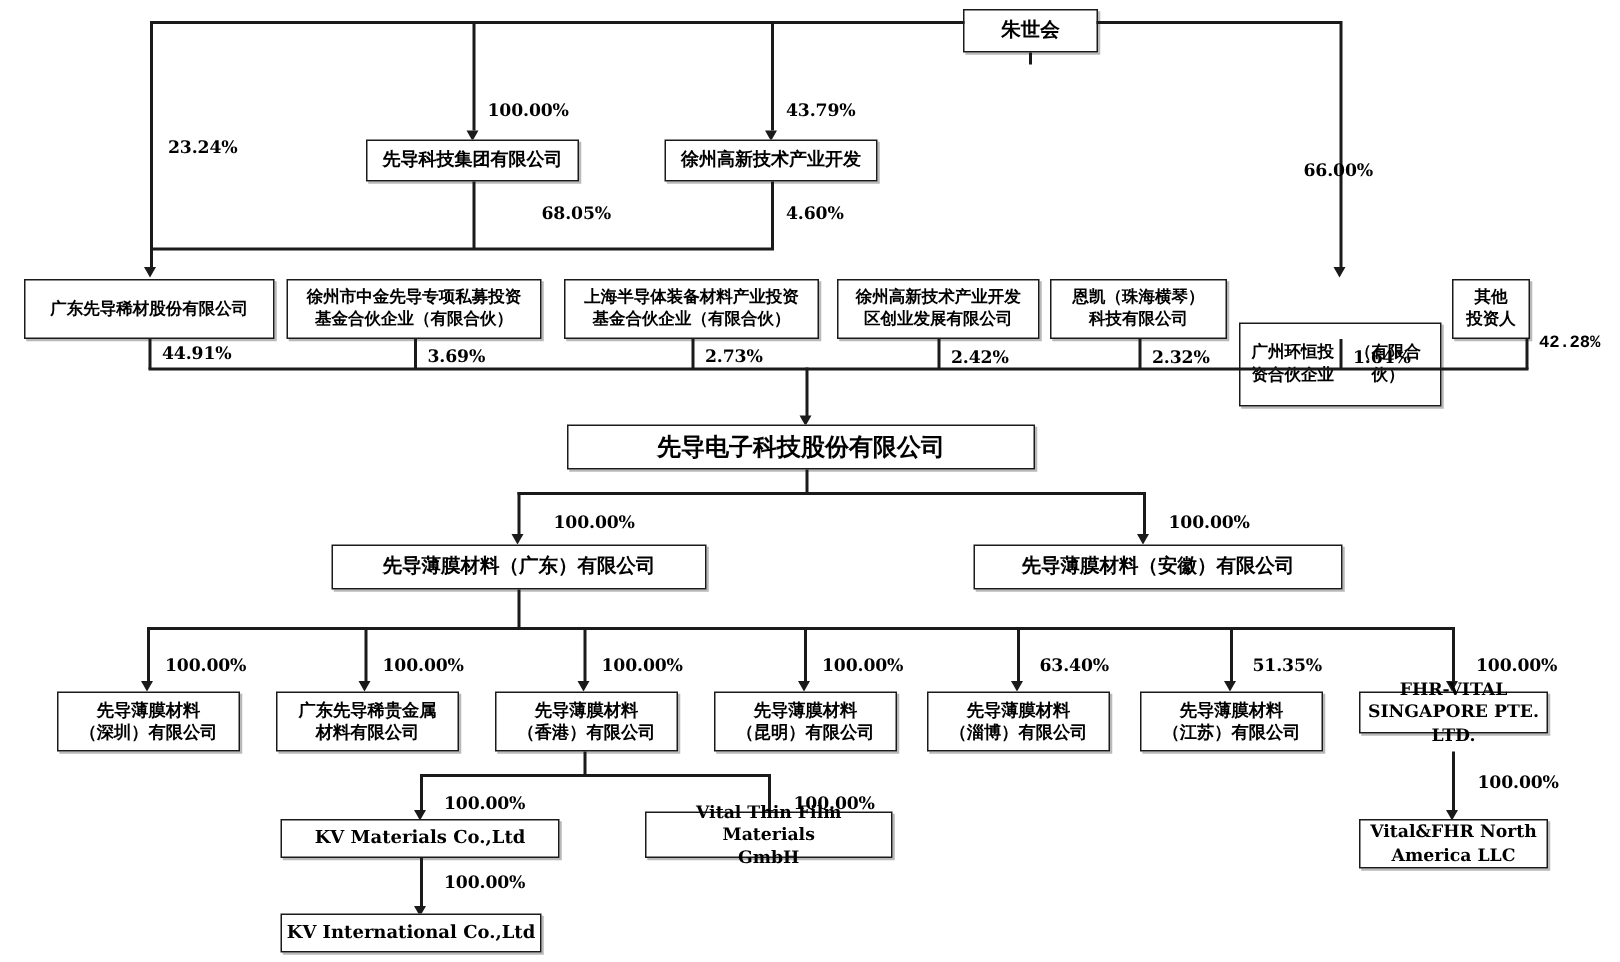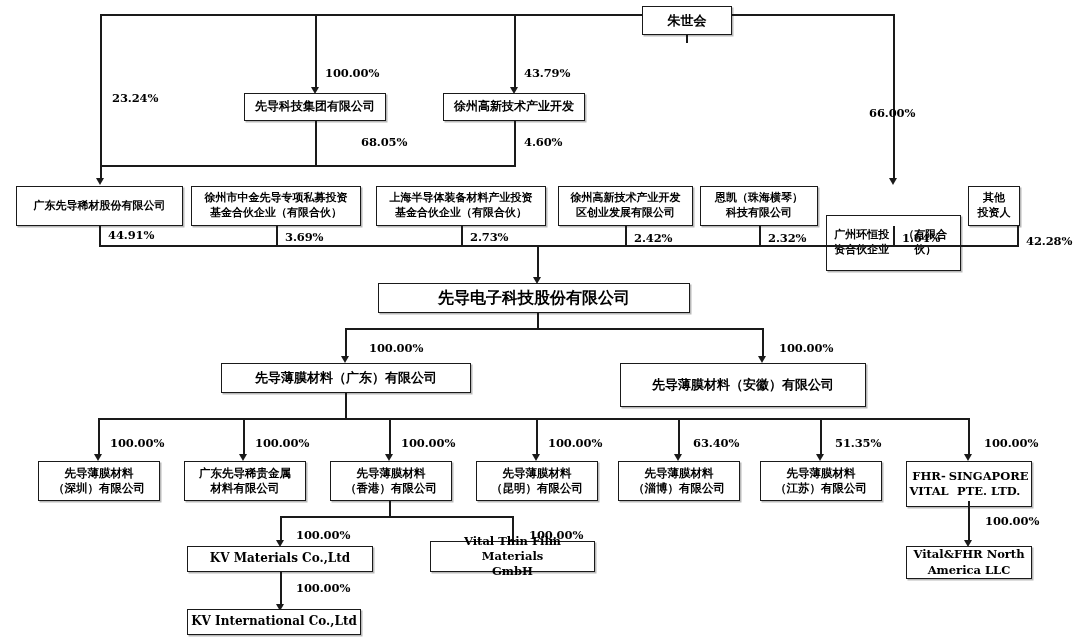--- a/index.html
+++ b/index.html
@@ -141,21 +141,21 @@
   <div class="ln lnv" style="left:625px;top:226px;height:20px;"></div>
   <div class="pct" style="left:634px;top:231px;">2.42%</div>
 
   <div class="ln lnv" style="left:759px;top:226px;height:20px;"></div>
   <div class="pct" style="left:768px;top:231px;">2.32%</div>
 
   <div class="ln lnv" style="left:893px;top:226px;height:20px;"></div>
   <div class="pct" style="left:902px;top:231px;">1.64%</div>
 
   <div class="ln lnv" style="left:1017px;top:226px;height:20px;"></div>
-  <div class="pct" style="left:1026px;top:234px;">42.28%</div>
+  <div class="pct" style="left:1026px;top:222px;font-family:Liberation Mono, monospace;">42.28%</div>
 
   <div class="ln lnh" style="left:99px;top:245px;width:920px;"></div>
 
   <div class="ln lnv" style="left:537px;top:245px;height:34px;"></div>
   <div class="arw" style="left:533px;top:277px;"></div>
 
   <div class="node cn" style="left:378px;top:283px;width:312px;height:30px;font-size:16px;">
     <span>先导电子科技股份有限公司</span>
   </div>
 
@@ -166,21 +166,21 @@
   <div class="arw" style="left:341px;top:356px;"></div>
   <div class="pct" style="left:369px;top:341px;">100.00%</div>
 
   <div class="ln lnv" style="left:762px;top:328px;height:28px;"></div>
   <div class="arw" style="left:758px;top:356px;"></div>
   <div class="pct" style="left:779px;top:341px;">100.00%</div>
 
   <div class="node cn" style="left:221px;top:363px;width:250px;height:30px;font-size:13px;">
     <span>先导薄膜材料（广东）有限公司</span>
   </div>
-  <div class="node cn" style="left:620px;top:363px;width:246px;height:44px;font-size:13px;">
+  <div class="node cn" style="left:649px;top:363px;width:246px;height:30px;font-size:13px;">
     <span>先导薄膜材料（安徽）有限公司</span>
   </div>
 
   <div class="ln lnv" style="left:345px;top:393px;height:26px;"></div>
   <div class="ln lnh" style="left:98px;top:418px;width:871px;"></div>
 
   <div class="ln lnv" style="left:98px;top:418px;height:36px;"></div>
   <div class="arw" style="left:94px;top:454px;"></div>
   <div class="pct" style="left:110px;top:436px;">100.00%</div>
 
@@ -231,21 +231,21 @@
   <div class="node cn" style="left:618px;top:461px;width:122px;height:40px;font-size:11.5px;flex-direction:column;">
     <span>先导薄膜材料</span>
     <span>（淄博）有限公司</span>
   </div>
 
   <div class="node cn" style="left:760px;top:461px;width:122px;height:40px;font-size:11.5px;flex-direction:column;">
     <span>先导薄膜材料</span>
     <span>（江苏）有限公司</span>
   </div>
 
-  <div class="node en" style="left:906px;top:461px;width:126px;height:46px;font-size:11.5px;flex-direction:row;">
+  <div class="node en" style="left:906px;top:461px;width:126px;height:28px;font-size:11.5px;flex-direction:column;">
     <span>FHR-VITAL</span>
     <span>SINGAPORE PTE. LTD.</span>
   </div>
 
   <div class="ln lnv" style="left:389px;top:501px;height:16px;"></div>
   <div class="ln lnh" style="left:280px;top:516px;width:233px;"></div>
 
   <div class="ln lnv" style="left:280px;top:516px;height:24px;"></div>
   <div class="arw" style="left:276px;top:540px;"></div>
   <div class="pct" style="left:296px;top:528px;">100.00%</div>

